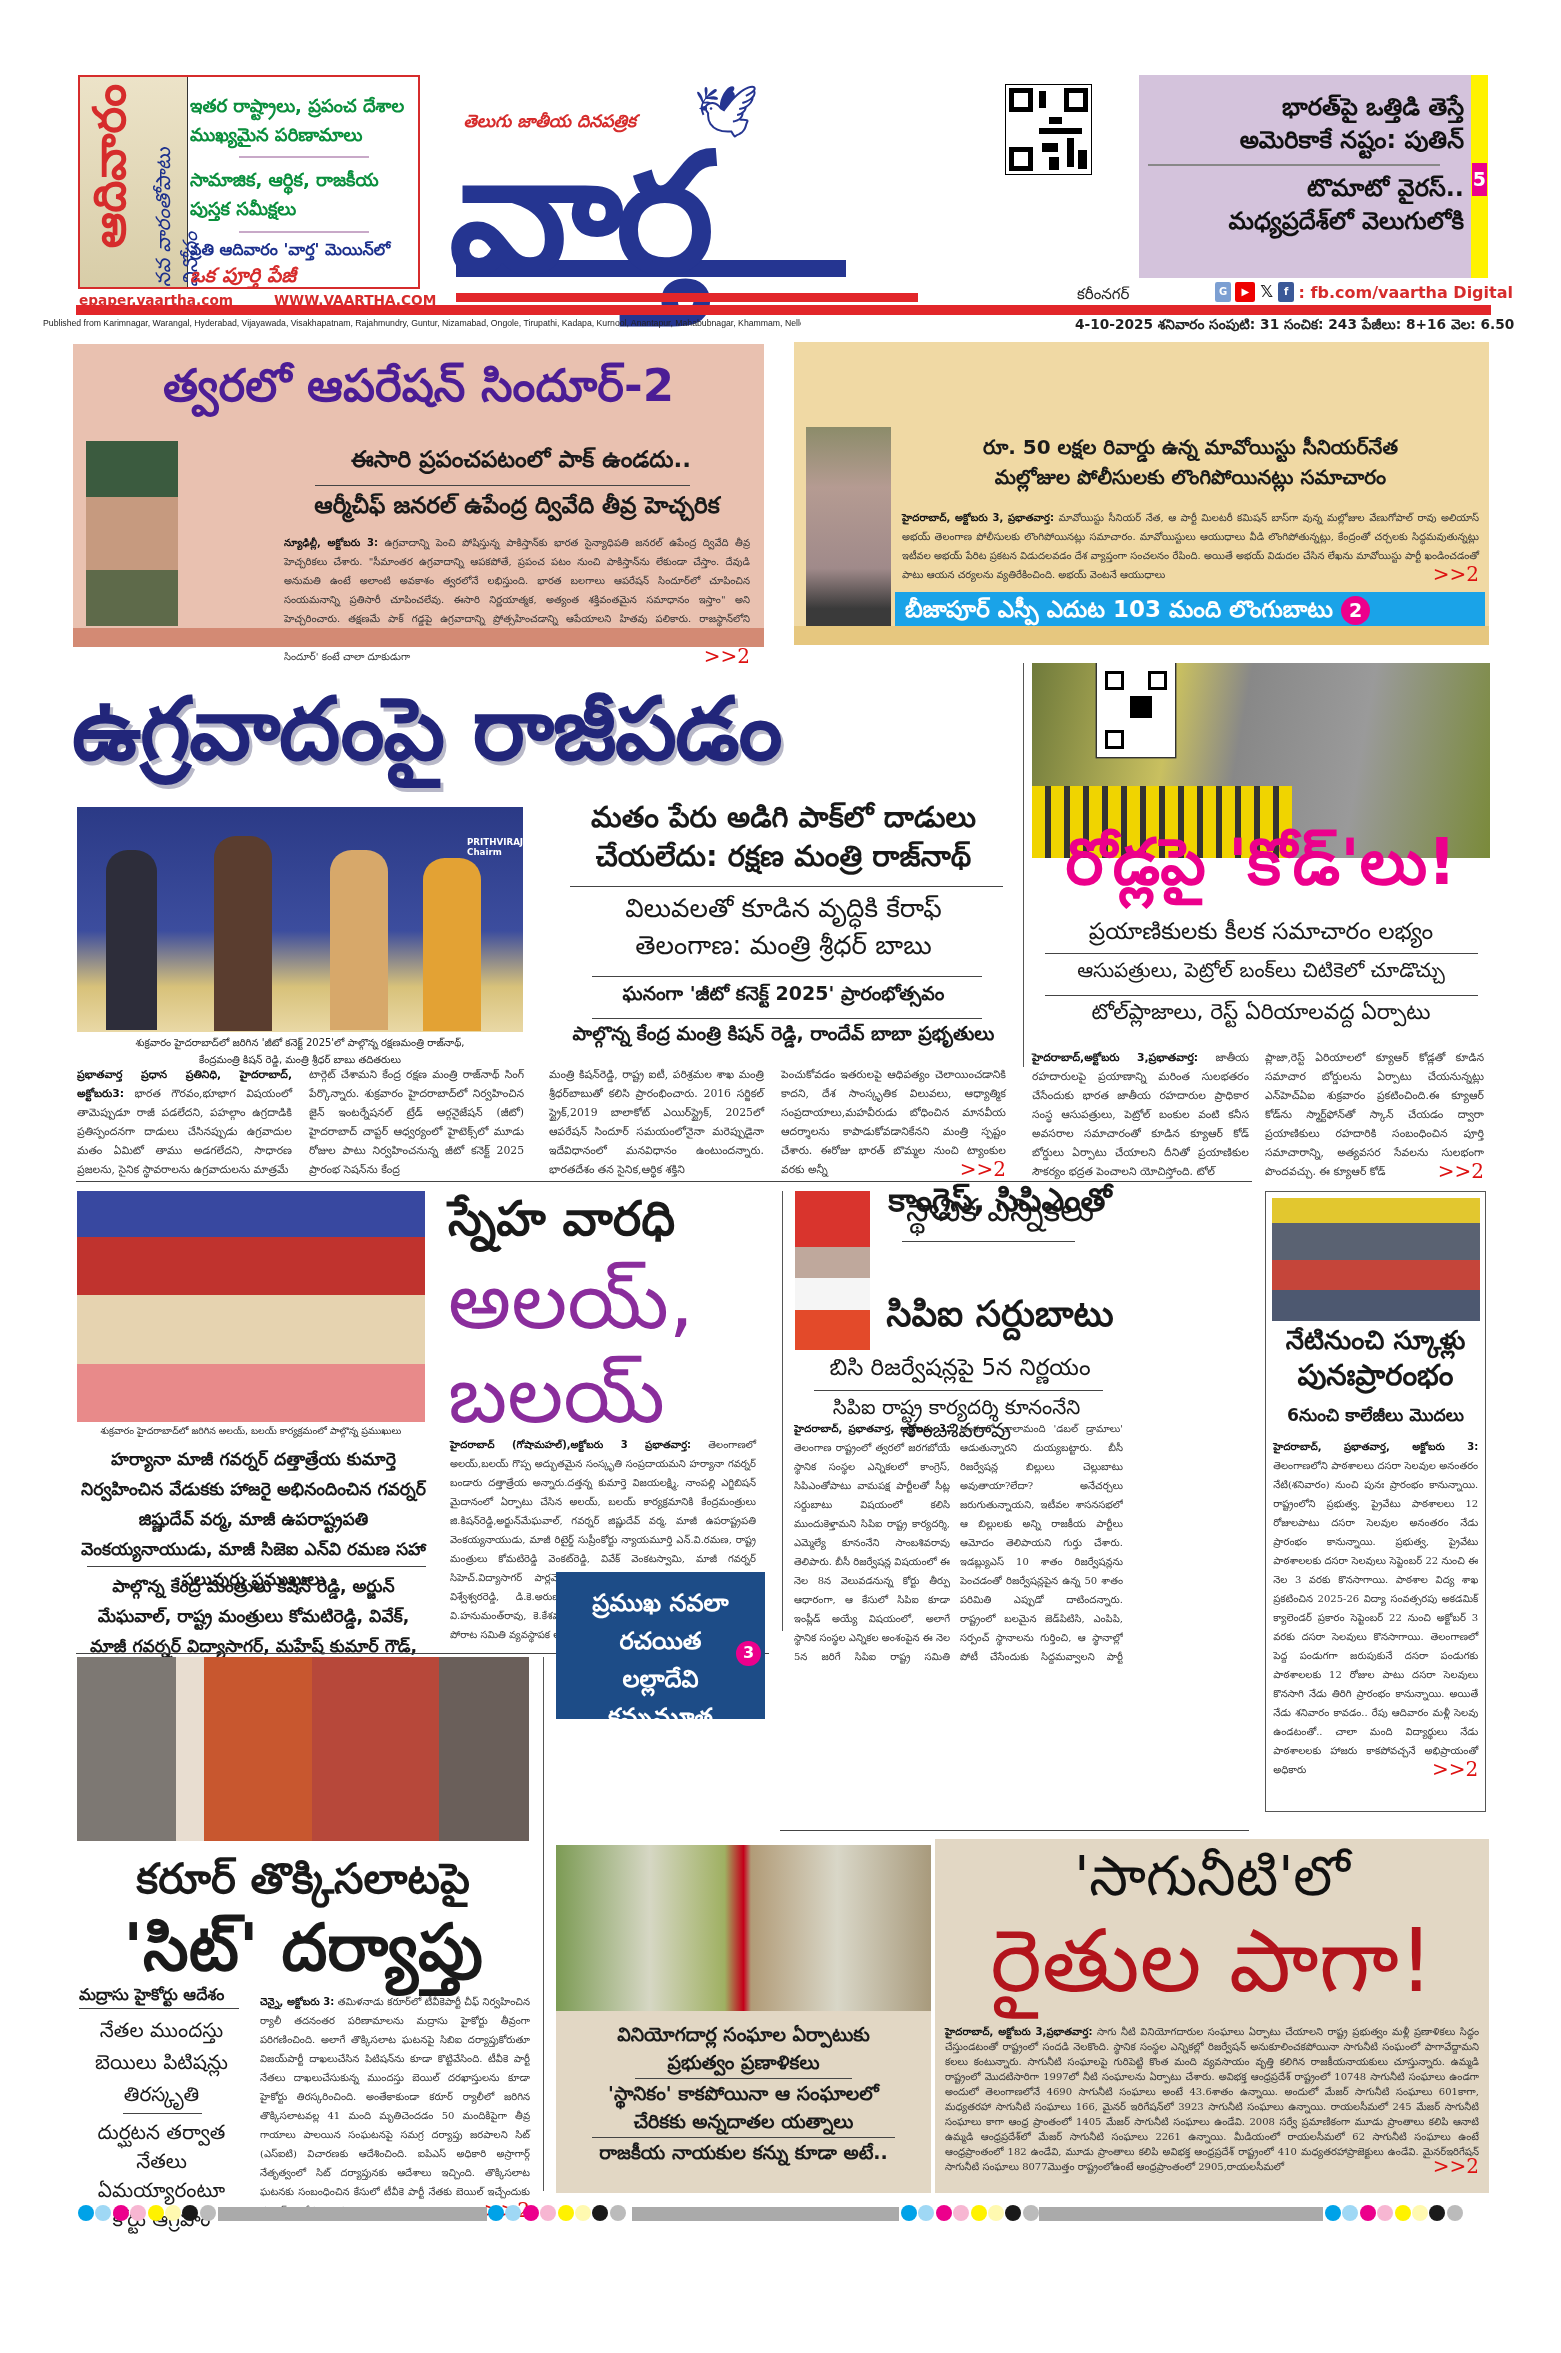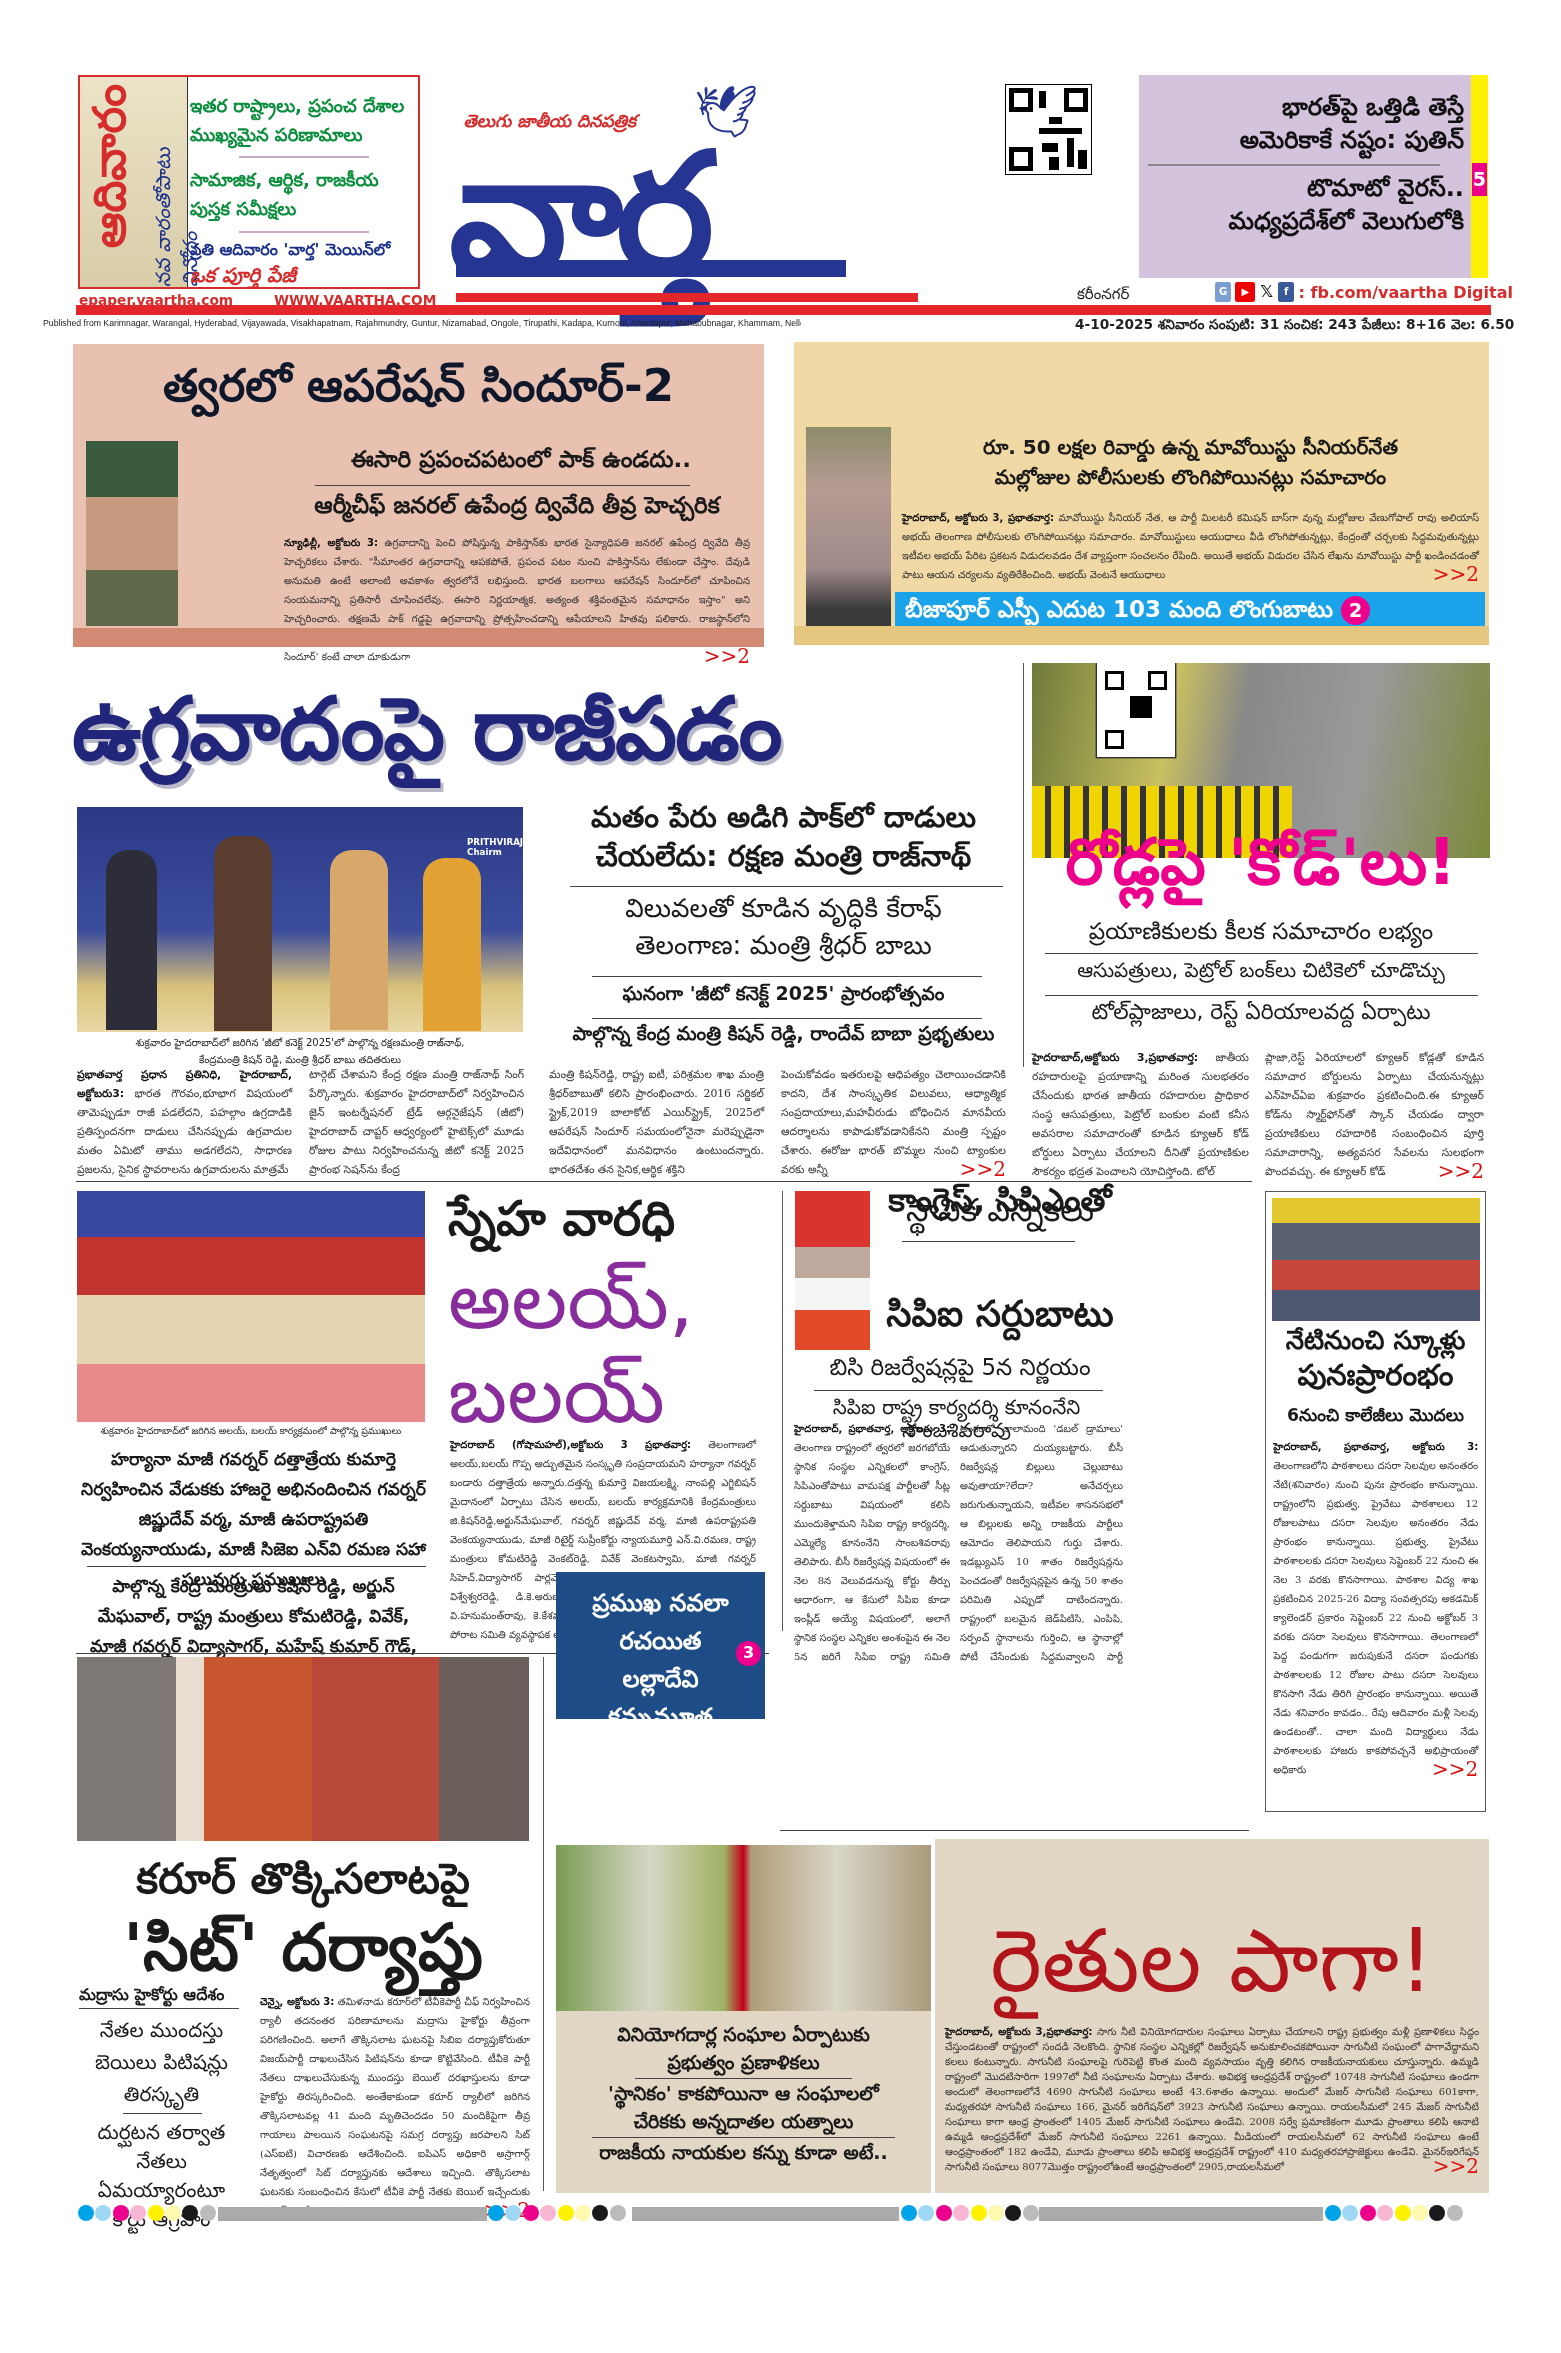--- a/index.html
+++ b/index.html
@@ -127,21 +127,21 @@
   <span class="soc" style="background:#e00;width:20px">▶</span>
   <span class="soc" style="color:#222;font-size:16px;width:14.4px">𝕏</span>
   <span class="soc" style="background:#3b5998">f</span>
   <span>: fb.com/vaartha Digital</span>
 </div>
 <div id="red-rule" class="abs"></div>
 <div id="published" class="abs">Published from Karimnagar, Warangal, Hyderabad, Vijayawada, Visakhapatnam, Rajahmundry, Guntur, Nizamabad, Ongole, Tirupathi, Kadapa, Kurnool, Anantapur, Mahabubnagar, Khammam, Nellore, Nalgonda, Tadepalligudem, Srikakulam</div>
 <div id="dateline" class="abs">4-10-2025 శనివారం  సంపుటి: 31  సంచిక: 243  పేజీలు: 8+16  వెల: 6.50</div>
 
 <div id="story1" class="abs">
-  <div class="abs hl" style="left:0;top:16px;width:691px;font-size:45px;color:#0f172a">త్వరలో ఆపరేషన్ సిందూర్-2</div>
+  <div class="abs hl" style="left:0;top:16px;width:691px;font-size:45px;color:#4c1d95">త్వరలో ఆపరేషన్ సిందూర్-2</div>
   <div class="abs photo" style="left:13px;top:97px;width:92px;height:185px;background:linear-gradient(180deg,#3b5b3f 0 30%,#c69a7f 30% 70%,#5e6a4a 70%)"></div>
   <div class="abs hl" style="left:217px;top:102px;width:462px;font-size:23px">ఈసారి ప్రపంచపటంలో పాక్ ఉండదు..</div>
   <div class="abs rule" style="left:242px;top:141px;width:375px;border-top-width:1.4px"></div>
   <div class="abs hl" style="left:202px;top:148px;width:484px;font-size:23px">ఆర్మీచీఫ్ జనరల్ ఉపేంద్ర ద్వివేది తీవ్ర హెచ్చరిక</div>
   <div class="abs body-text" style="left:211px;top:189px;width:466px;font-size:10px;line-height:19px">
     <b>న్యూఢిల్లీ, అక్టోబరు 3:</b> <span>ఉగ్రవాదాన్ని పెంచి పోషిస్తున్న పాకిస్తాన్‌కు భారత సైన్యాధిపతి జనరల్ ఉపేంద్ర ద్వివేది తీవ్ర హెచ్చరికలు చేశారు. "సీమాంతర ఉగ్రవాదాన్ని ఆపకపోతే, ప్రపంచ పటం నుంచి పాకిస్తాన్‌ను లేకుండా చేస్తాం. దేవుడి అనుమతి ఉంటే అలాంటి అవకాశం త్వరలోనే లభిస్తుంది. భారత బలగాలు ఆపరేషన్ సిందూర్‌లో చూపించిన సంయమనాన్ని ప్రతిసారీ చూపించలేవు. ఈసారి నిర్ణయాత్మక, అత్యంత శక్తివంతమైన సమాధానం ఇస్తాం" అని హెచ్చరించారు. తక్షణమే పాక్ గడ్డపై ఉగ్రవాదాన్ని ప్రోత్సహించడాన్ని ఆపేయాలని హితవు పలికారు. రాజస్థాన్‌లోని శ్రీగంగానగర్ జిల్లా అనుప్‌గఢ్‌లో సైనికులతో ఆర్మీ చీఫ్ మాట్లాడుతూ, భవిష్యత్ ఘర్షణల్లో భారత్ విధానం 'ఆపరేషన్ సిందూర్' కంటే చాలా దూకుడుగా</span>
     <span class="more"><span>&gt;&gt;</span><span>2</span></span>
   </div>
   <div class="foot"></div>
 </div>
@@ -290,20 +290,21 @@
 <div id="water-box" class="abs">
   <div class="hl" style="font-size:19px;padding-top:13px">వినియోగదార్ల సంఘాల ఏర్పాటుకు</div>
   <div class="hl" style="font-size:19px;margin-top:5.8px">ప్రభుత్వం ప్రణాళికలు</div>
   <div class="rule" style="width:217px;margin:4.3px auto;border-top-width:1.4px"></div>
   <div class="hl" style="font-size:19px">'స్థానికం' కాకపోయినా ఆ సంఘాలలో</div>
   <div class="hl" style="font-size:19px;margin-top:5.8px">చేరికకు అన్నదాతల యత్నాలు</div>
   <div class="rule" style="width:303px;margin:4.3px auto;border-top-width:1.4px"></div>
   <div class="hl" style="font-size:19px">రాజకీయ నాయకుల కన్ను కూడా అటే..</div>
 </div>
 <div id="saguniti" class="abs">
+  <div class="abs hl" style="left:0;top:5.8px;width:554px;font-size:55px;font-weight:normal;color:#111">'సాగునీటి'లో</div>
   <div class="abs hl" style="left:0;top:72px;width:554px;font-size:87px;font-weight:normal;color:#b2141c">రైతుల పాగా!</div>
   <div class="abs body-text" style="left:10px;top:185px;width:534px;font-size:10px;line-height:15px">
     <b>హైదరాబాద్, అక్టోబరు 3,ప్రభాతవార్త:</b> <span>సాగు నీటి వినియోగదారుల సంఘాలు ఏర్పాటు చేయాలని రాష్ట్ర ప్రభుత్వం మళ్లీ ప్రణాళికలు సిద్ధం చేస్తుండటంతో రాష్ట్రంలో సందడి నెలకొంది. స్థానిక సంస్థల ఎన్నికల్లో రిజర్వేషన్ అనుకూలించకపోయినా సాగునీటి సంఘంలో పాగావేద్దామని కలలు కంటున్నారు. సాగునీటి సంఘాలపై గురిపెట్టి కొంత మంది వ్యవసాయం వృత్తి కలిగిన రాజకీయనాయకులు చూస్తున్నారు. ఉమ్మడి రాష్ట్రంలో మొదటిసారిగా 1997లో నీటి సంఘాలను ఏర్పాటు చేశారు. అవిభక్త ఆంధ్రప్రదేశ్ రాష్ట్రంలో 10748 సాగునీటి సంఘాలు ఉండగా అందులో తెలంగాణలోనే 4690 సాగునీటి సంఘాలు అంటే 43.6శాతం ఉన్నాయి. అందులో మేజర్ సాగునీటి సంఘాలు 601కాగా, మధ్యతరహా సాగునీటి సంఘాలు 166, మైనర్ ఇరిగేషన్‌లో 3923 సాగునీటి సంఘాలు ఉన్నాయి. రాయలసీమలో 245 మేజర్ సాగునీటి సంఘాలు కాగా ఆంధ్ర ప్రాంతంలో 1405 మేజర్ సాగునీటి సంఘాలు ఉండేవి. 2008 సర్వే ప్రమాణికంగా మూడు ప్రాంతాలు కలిపి ఆనాటి ఉమ్మడి ఆంధ్రప్రదేశ్‌లో మేజర్ సాగునీటి సంఘాలు 2261 ఉన్నాయి. మీడియంలో రాయలసీమలో 62 సాగునీటి సంఘాలు ఉంటే ఆంధ్రప్రాంతంలో 182 ఉండేవి, మూడు ప్రాంతాలు కలిపి అవిభక్త ఆంధ్రప్రదేశ్ రాష్ట్రంలో 410 మధ్యతరహాప్రాజెక్టులు ఉండేవి. మైనర్‌ఇరిగేషన్ సాగునీటి సంఘాలు 8077మొత్తం రాష్ట్రంలోఉంటే ఆంధ్రప్రాంతంలో 2905,రాయలసీమలో</span>
     <span class="more"><span>&gt;&gt;</span><span>2</span></span>
   </div>
 </div>
 
 <div class="reg" style="left:78px" id="reg1">
     <span style="background: rgb(0, 162, 232);"></span>
     <span style="background: rgb(159, 216, 245);"></span>

